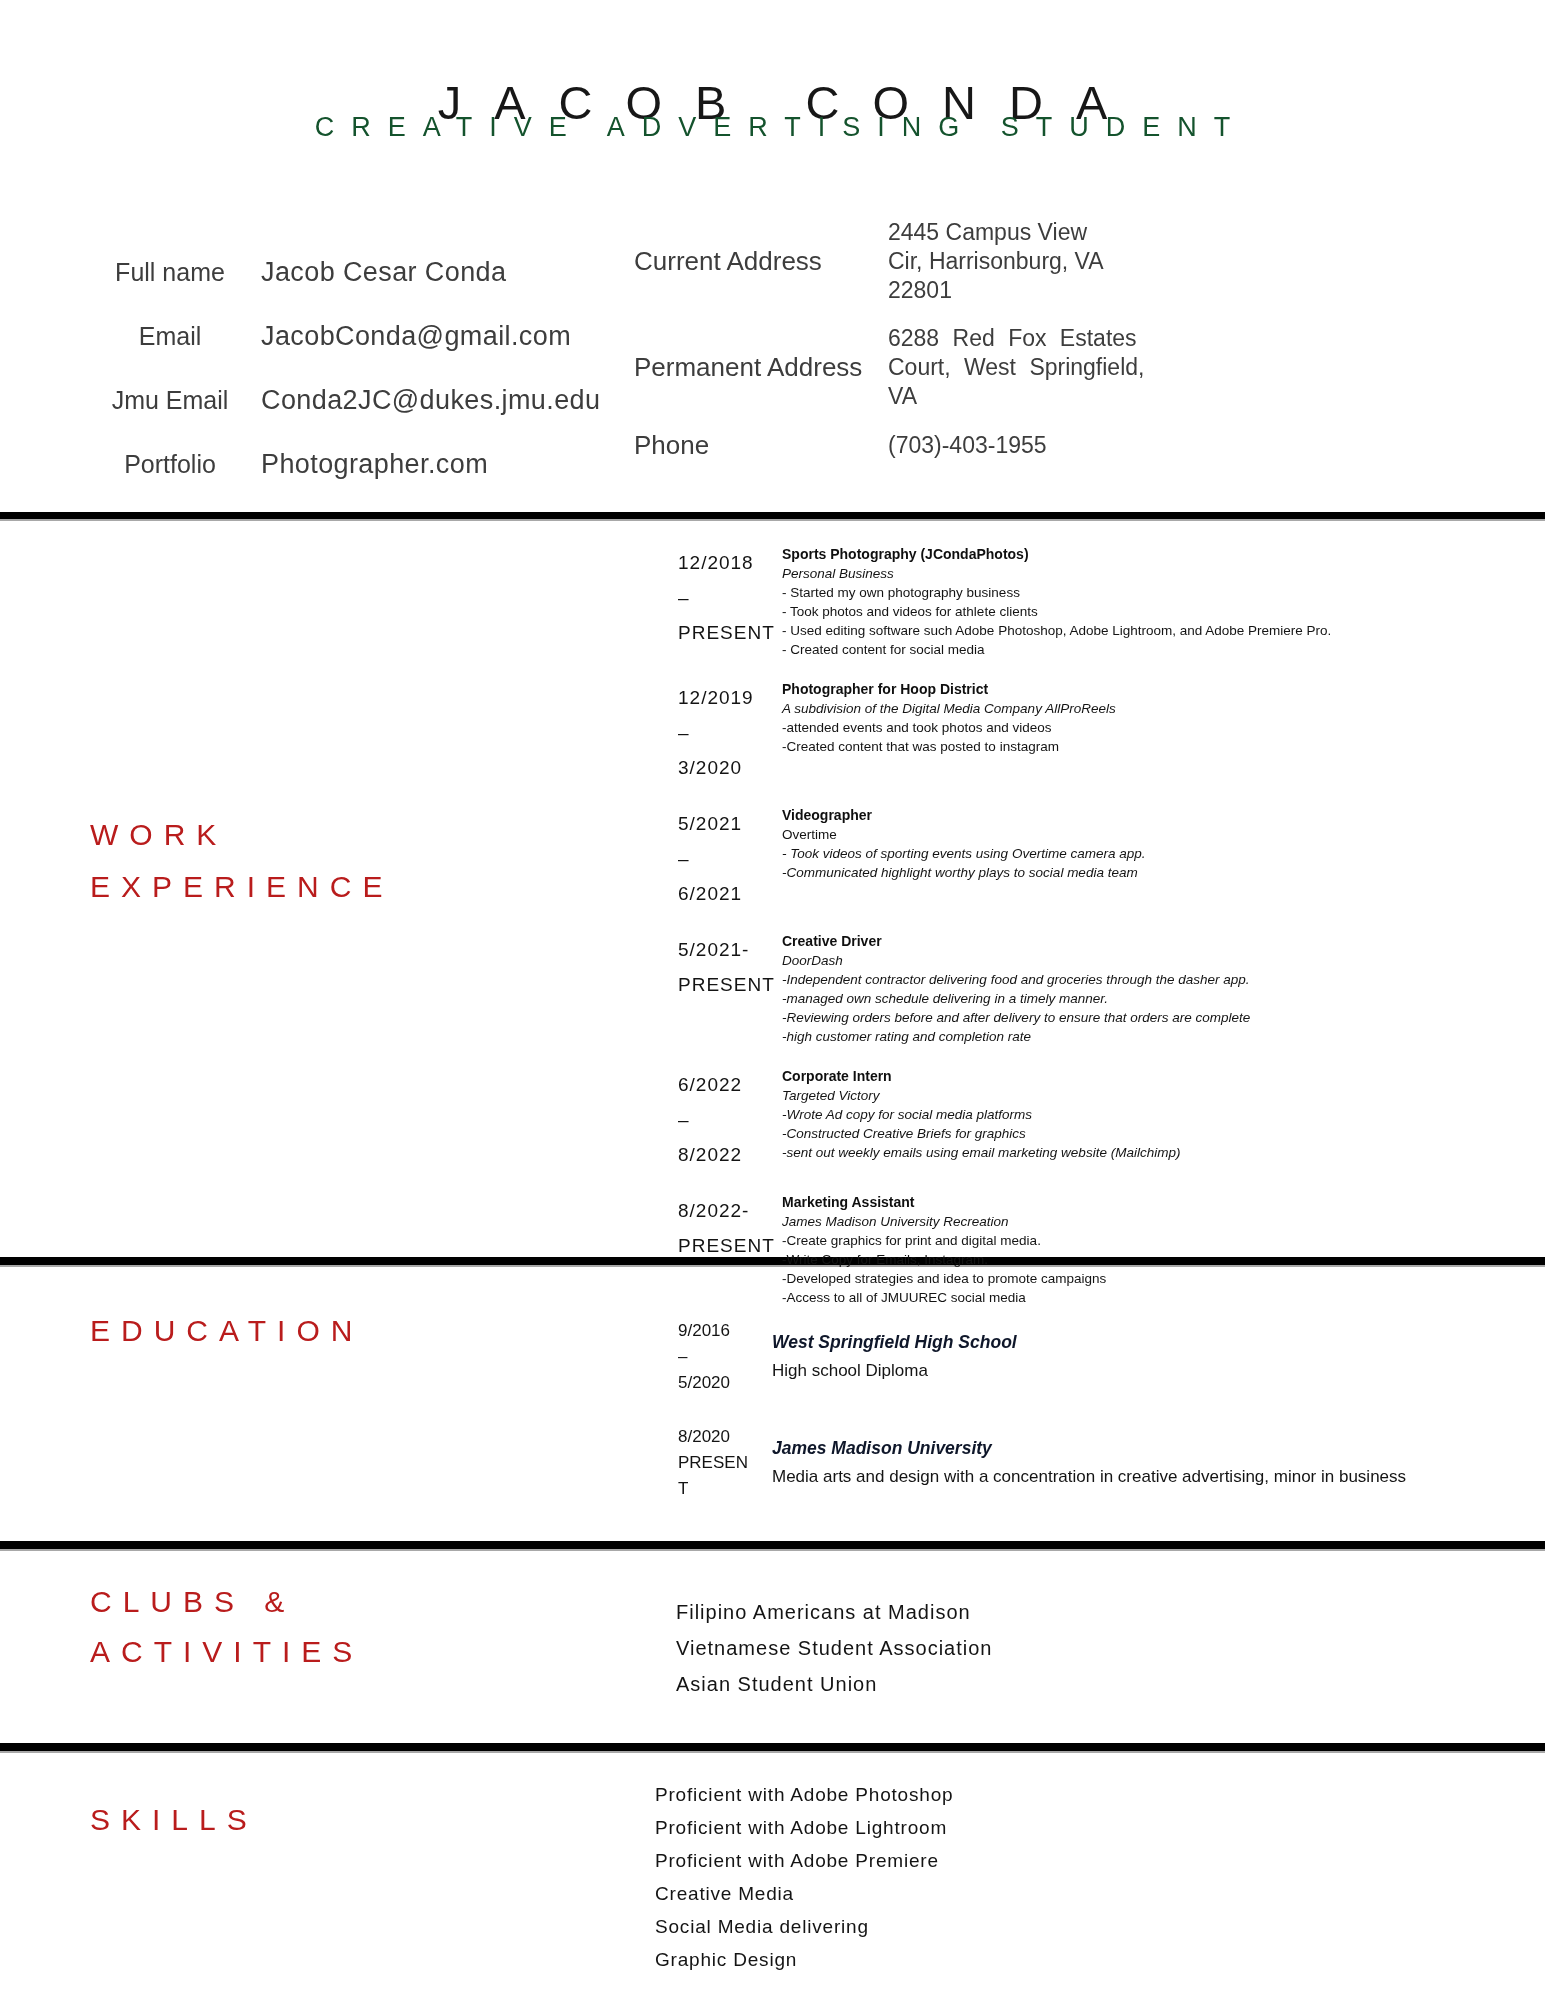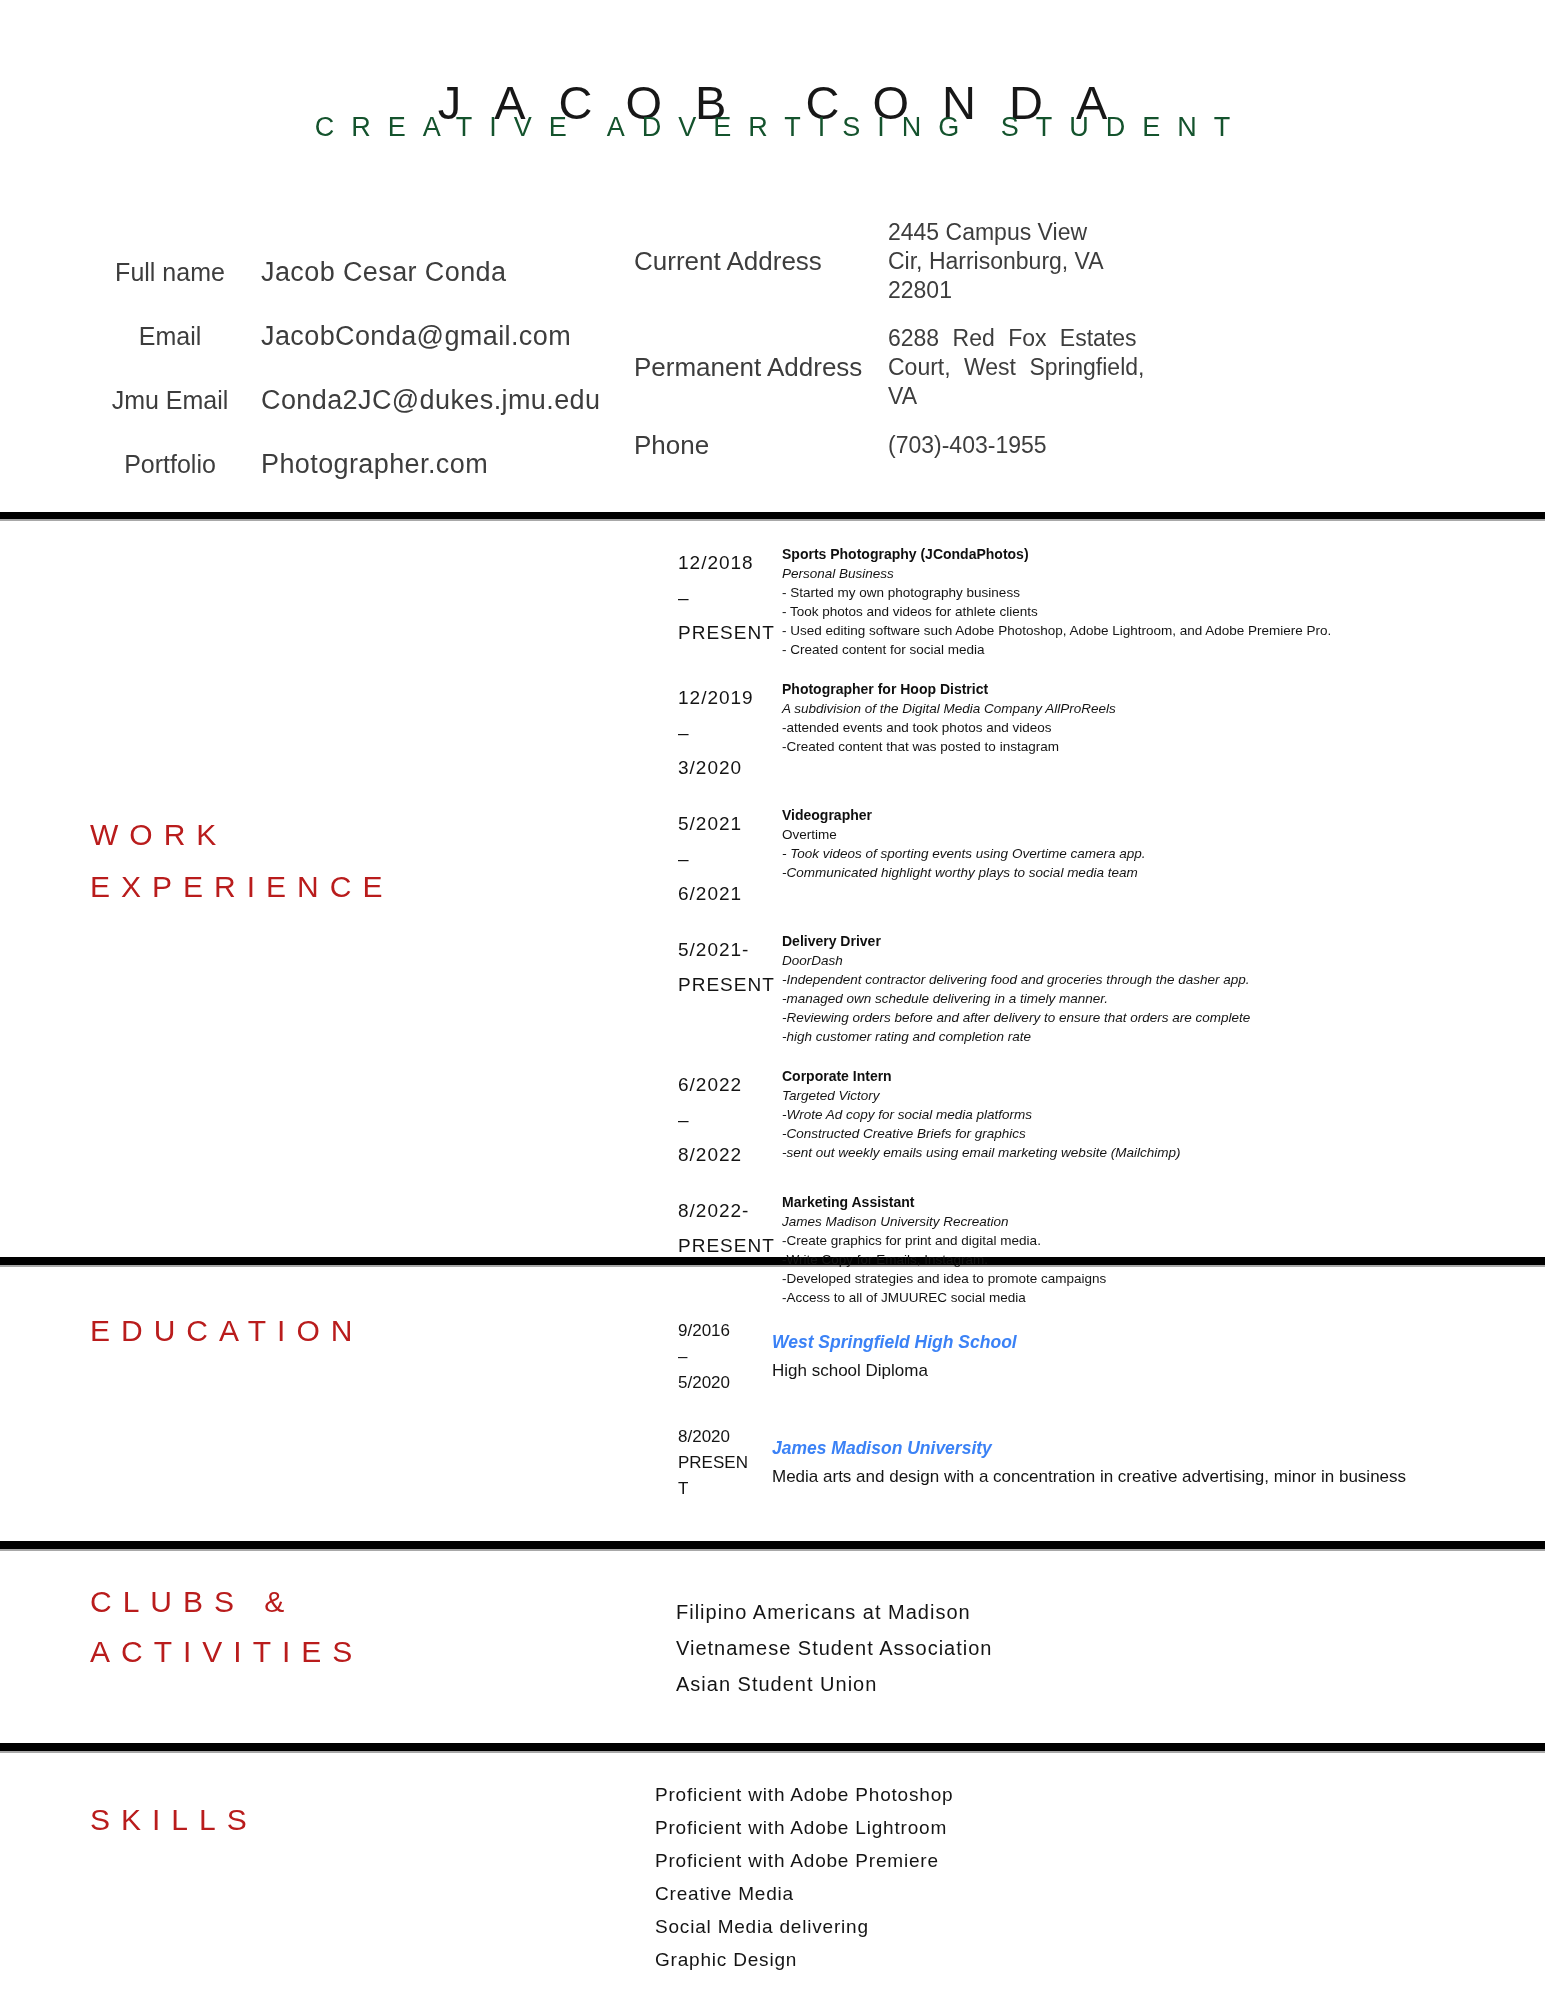--- a/index.html
+++ b/index.html
@@ -54,21 +54,21 @@
   .dates{font-size:19px;letter-spacing:1px;line-height:35px;color:#141414;}
   .date-line{white-space:nowrap;}
   .job-title{font-size:14px;font-weight:700;line-height:19px;color:#0f0f0f;}
   .job-sub{font-size:13.5px;line-height:19px;color:#141414;}
   .bullets{font-size:13.5px;line-height:19px;color:#141414;text-align:justify;}
   .it{font-style:italic;}
   
   .edu-entries{position:absolute;left:678px;top:1318px;width:804px;}
   .edu-entry{display:grid;grid-template-columns:94px 1fr;align-items:center;margin-bottom:28px;}
   .edu-dates{font-size:17px;line-height:26px;color:#141414;}
-  .edu-title{font-size:17.5px;font-weight:700;font-style:italic;line-height:27px;color:#3b82f6;}
+  .edu-title{font-size:17.5px;font-weight:700;font-style:italic;line-height:27px;color:#0f172a;}
   .edu-desc{font-size:17px;line-height:30px;color:#141414;}
   
   .clubs-list{position:absolute;left:676px;top:1594px;font-size:20px;line-height:36px;letter-spacing:1px;color:#141414;}
   .skills-list{position:absolute;left:655px;top:1778px;font-size:19px;line-height:33px;letter-spacing:.8px;color:#141414;}
   .li{white-space:nowrap;}
 </style>
 </head>
 <body>
 
 <main class="page">
@@ -213,21 +213,21 @@
       </div>
 
       <div class="entry">
         <div class="dates">
 
             <div class="date-line">5/2021-</div>
 
             <div class="date-line">PRESENT</div>
           </div>
         <div class="content">
-          <div class="job-title">Delivery Driver</div>
+          <div class="job-title">Creative Driver</div>
           <div class="job-sub it">DoorDash</div>
           <div class="bullets it">
 
               <div class="bullet">-Independent contractor delivering food and groceries through the dasher app.</div>
 
               <div class="bullet">-managed own schedule delivering in a timely manner.</div>
 
               <div class="bullet">-Reviewing orders before and after delivery to ensure that orders are complete</div>
 
               <div class="bullet">-high customer rating and completion rate</div>

